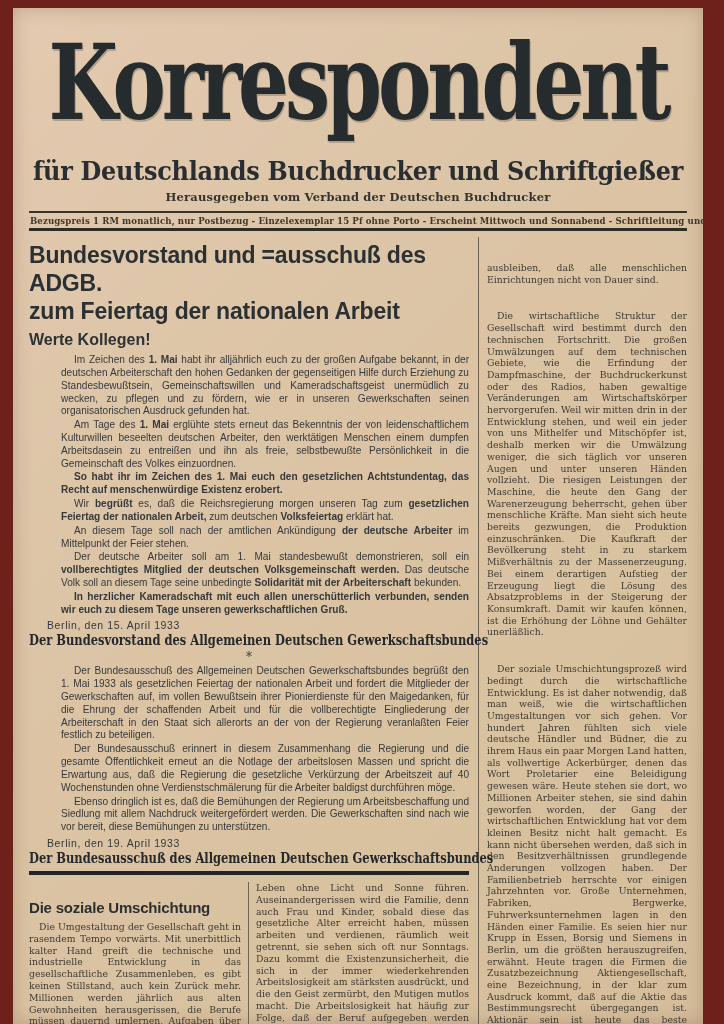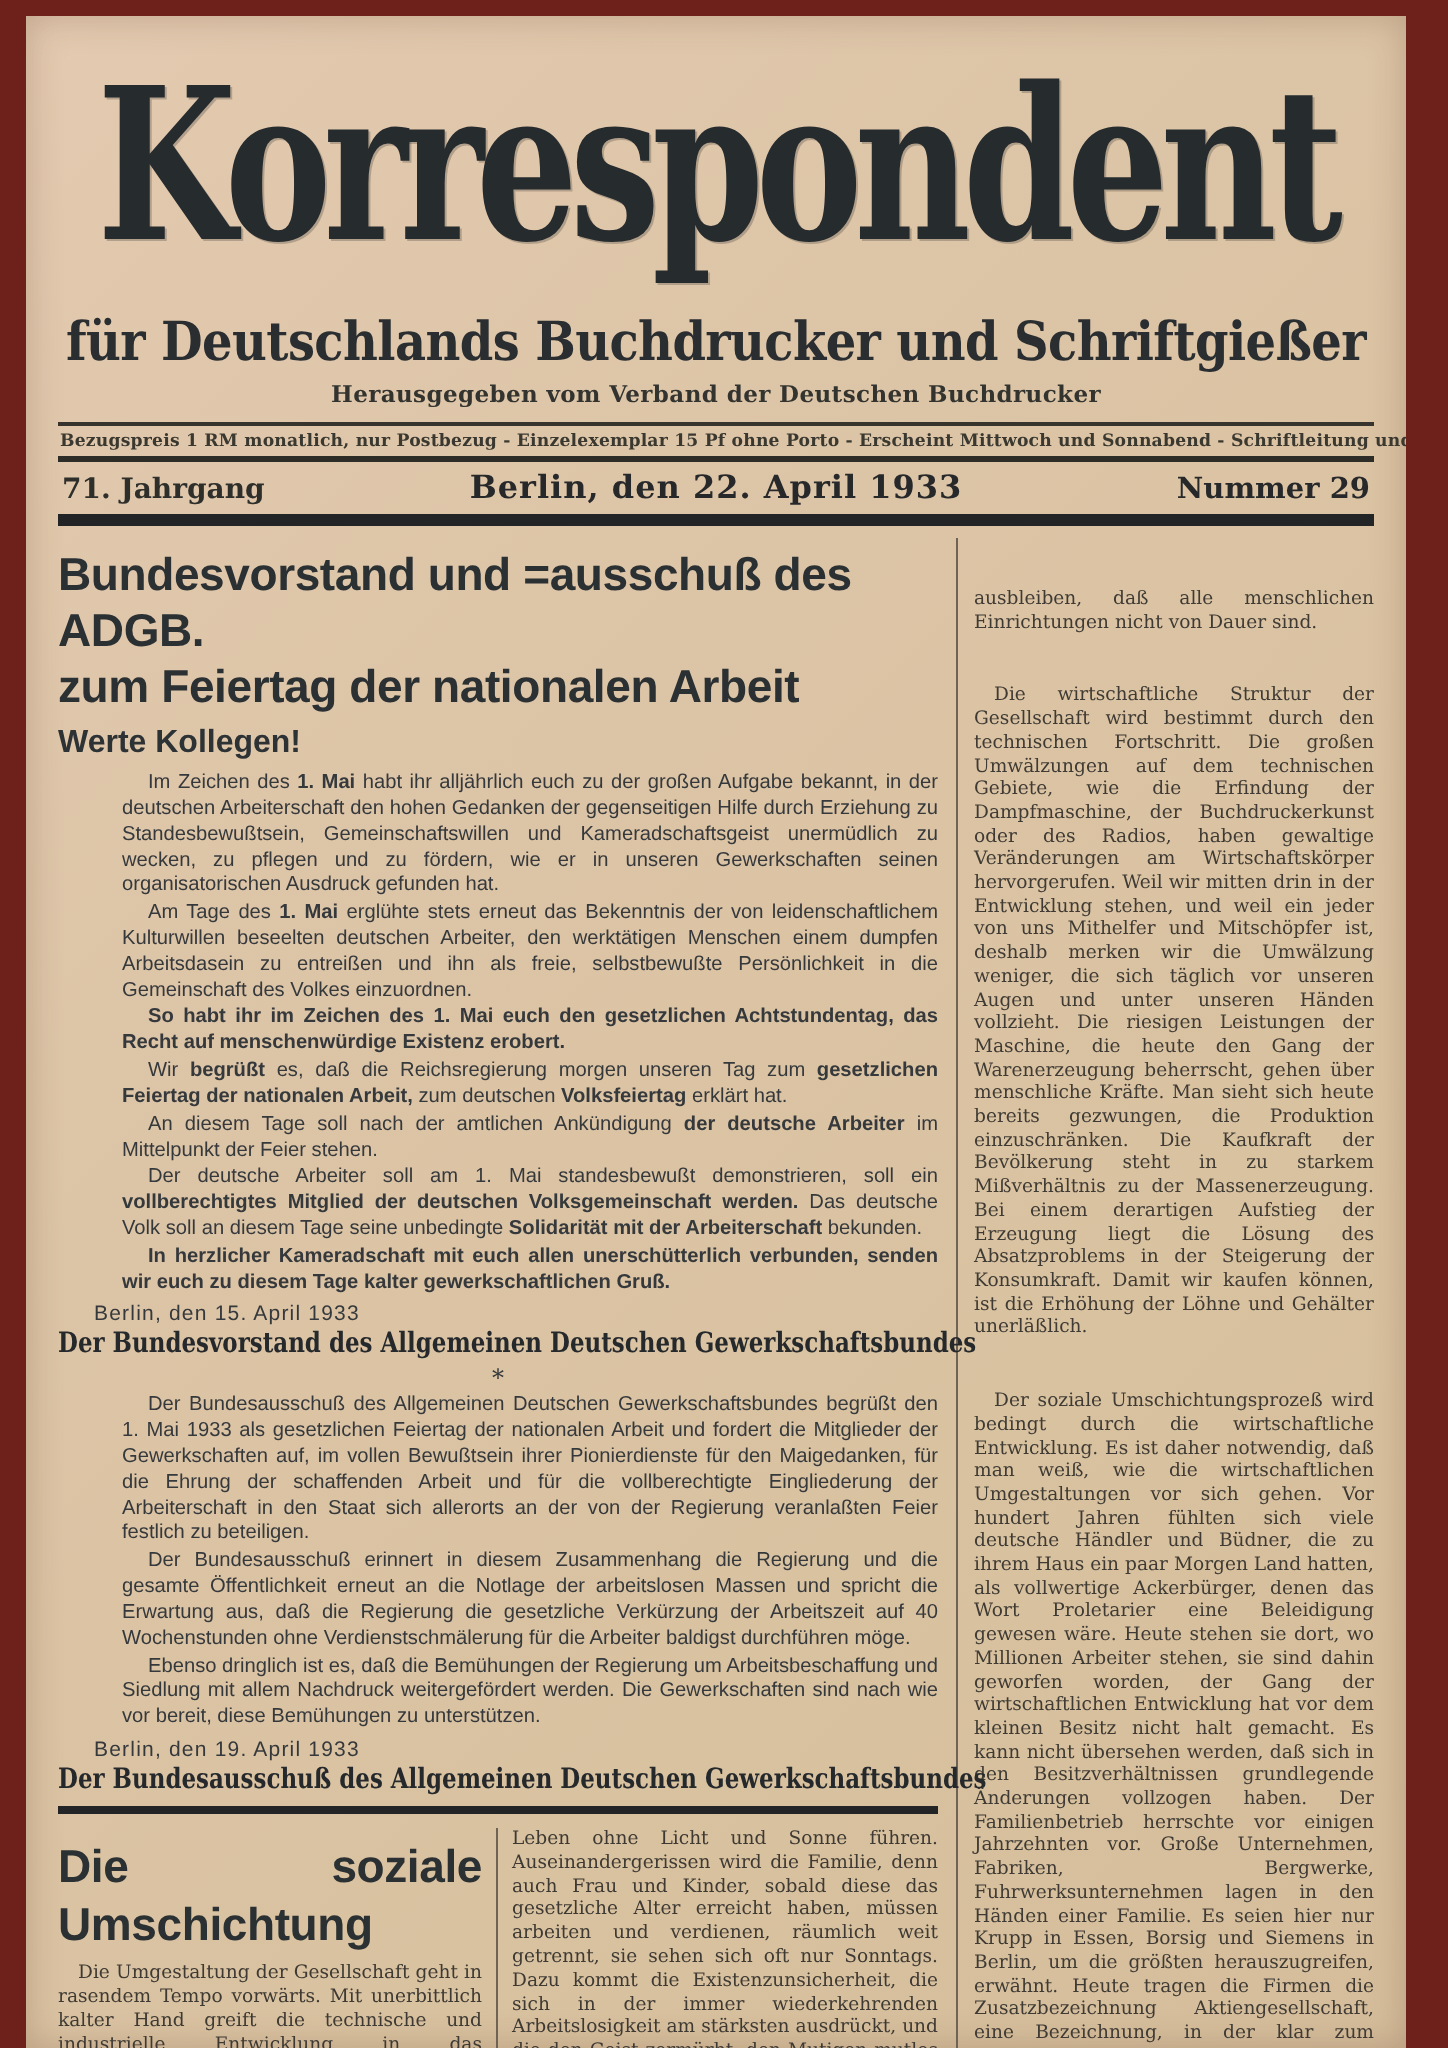--- a/index.html
+++ b/index.html
@@ -119,64 +119,59 @@
     font-family:"DejaVu Serif", serif;
     font-size:9.3px; line-height:1.27; color:#3e3a33;
     text-align:justify;
   }
   .bottom-cols .bcol p { text-indent:10px; margin-bottom:1px; }
   .bottom-cols .bcol.first { padding-right:7px; border-right:1px solid #6f6355; }
   .bottom-cols .bcol.second { padding-left:7px; }
   .bottom-cols .bcol.second p:first-child { text-indent:0; }
   .section-heading {
     font-family:"Liberation Sans", sans-serif;
-    font-weight:bold; font-size:23px; color:#2b3033;
-    margin:5px 0 4px 0; letter-spacing:-.2px;
+    font-weight:bold; font-size:15px; color:#2b3033;
+    margin:16px 0 4px 0; letter-spacing:-.2px;
   }
 </style>
 </head>
 <body>
 
 <div class="paper">
 
   <header class="masthead">
     <h1>Korrespondent</h1>
     <h2>für Deutschlands Buchdrucker und Schriftgießer</h2>
     <div class="publisher">Herausgegeben vom Verband der Deutschen Buchdrucker</div>
   </header>
 
   <div class="info-bar">
     <span>Bezugspreis 1 RM monatlich, nur Postbezug - Einzelexemplar 15 Pf ohne Porto - Erscheint Mittwoch und Sonnabend - Schriftleitung und Geschäftsstelle: Berlin SW 61, Dreibundstr. 5</span>
   </div>
 
-  <div class="date-bar">
-    <span class="vol">71. Jahrgang</span>
-    <span class="mid">Berlin, den 22. April 1933</span>
-    <span class="num">Nummer 29</span>
-  </div>
 
   <main class="content">
 
     <section class="main-col">
       <h3 class="headline">
         <span>Bundesvorstand und =ausschuß des ADGB.</span><br>
         <span>zum Feiertag der nationalen Arbeit</span>
       </h3>
       <div class="subhead">
         <span>Werte Kollegen!</span>
       </div>
 
       <div class="article-body">
           <p><span>Im Zeichen des </span><span class="b">1. Mai</span><span> habt ihr alljährlich euch zu der großen Aufgabe bekannt, in der deutschen Arbeiterschaft den hohen Gedanken der gegenseitigen Hilfe durch Erziehung zu Standesbewußtsein, Gemeinschaftswillen und Kameradschaftsgeist unermüdlich zu wecken, zu pflegen und zu fördern, wie er in unseren Gewerkschaften seinen organisatorischen Ausdruck gefunden hat.</span></p>
           <p><span>Am Tage des </span><span class="b">1. Mai</span><span> erglühte stets erneut das Bekenntnis der von leidenschaftlichem Kulturwillen beseelten deutschen Arbeiter, den werktätigen Menschen einem dumpfen Arbeitsdasein zu entreißen und ihn als freie, selbstbewußte Persönlichkeit in die Gemeinschaft des Volkes einzuordnen.</span></p>
           <p><span class="b">So habt ihr im Zeichen des 1. Mai euch den gesetzlichen Achtstundentag, das Recht auf menschenwürdige Existenz erobert.</span></p>
           <p><span>Wir </span><span class="b">begrüßt</span><span> es, daß die Reichsregierung morgen unseren Tag zum </span><span class="b">gesetzlichen Feiertag der nationalen Arbeit,</span><span> zum deutschen </span><span class="b">Volksfeiertag</span><span> erklärt hat.</span></p>
           <p><span>An diesem Tage soll nach der amtlichen Ankündigung </span><span class="b">der deutsche Arbeiter</span><span> im Mittelpunkt der Feier stehen.</span></p>
           <p><span>Der deutsche Arbeiter soll am 1. Mai standesbewußt demonstrieren, soll ein </span><span class="b">vollberechtigtes Mitglied der deutschen Volksgemeinschaft werden.</span><span> Das deutsche Volk soll an diesem Tage seine unbedingte </span><span class="b">Solidarität mit der Arbeiterschaft</span><span> bekunden.</span></p>
-          <p><span class="b">In herzlicher Kameradschaft mit euch allen unerschütterlich verbunden, senden wir euch zu diesem Tage kalter gewerkschaftlichen Gruß.</span></p>
+          <p><span class="b">In herzlicher Kameradschaft mit euch allen unerschütterlich verbunden, senden wir euch zu diesem Tage unseren gewerkschaftlichen Gruß.</span></p>
         </div>
 
       <div class="dateline">Berlin, den 15. April 1933</div>
       <div class="signature">Der Bundesvorstand des Allgemeinen Deutschen Gewerkschaftsbundes</div>
       <div class="star">*</div>
 
       <div class="article-body">
           <p><span>Der Bundesausschuß des Allgemeinen Deutschen Gewerkschaftsbundes begrüßt den 1. Mai 1933 als gesetzlichen Feiertag der nationalen Arbeit und fordert die Mitglieder der Gewerkschaften auf, im vollen Bewußtsein ihrer Pionierdienste für den Maigedanken, für die Ehrung der schaffenden Arbeit und für die vollberechtigte Eingliederung der Arbeiterschaft in den Staat sich allerorts an der von der Regierung veranlaßten Feier festlich zu beteiligen.</span></p>
           <p><span>Der Bundesausschuß erinnert in diesem Zusammenhang die Regierung und die gesamte Öffentlichkeit erneut an die Notlage der arbeitslosen Massen und spricht die Erwartung aus, daß die Regierung die gesetzliche Verkürzung der Arbeitszeit auf 40 Wochenstunden ohne Verdienstschmälerung für die Arbeiter baldigst durchführen möge.</span></p>
           <p><span>Ebenso dringlich ist es, daß die Bemühungen der Regierung um Arbeitsbeschaffung und Siedlung mit allem Nachdruck weitergefördert werden. Die Gewerkschaften sind nach wie vor bereit, diese Bemühungen zu unterstützen.</span></p>

